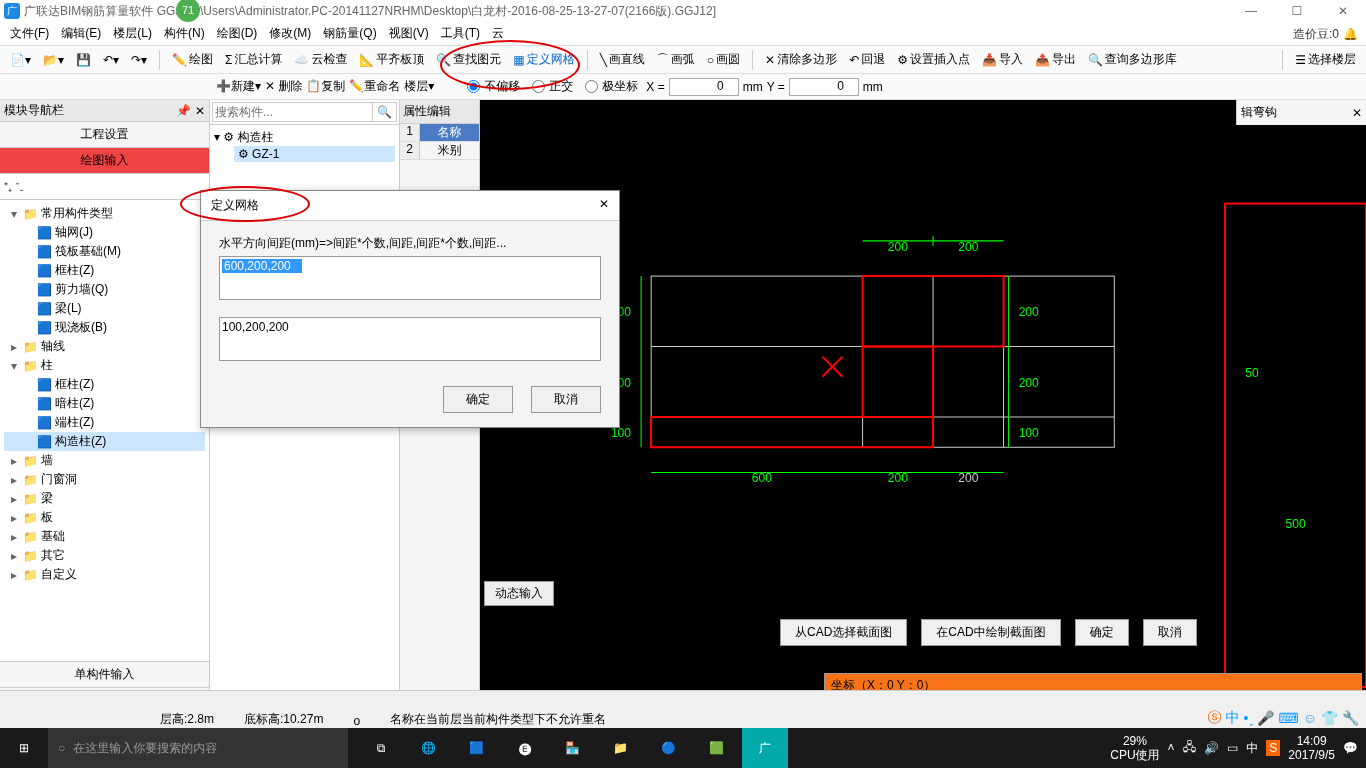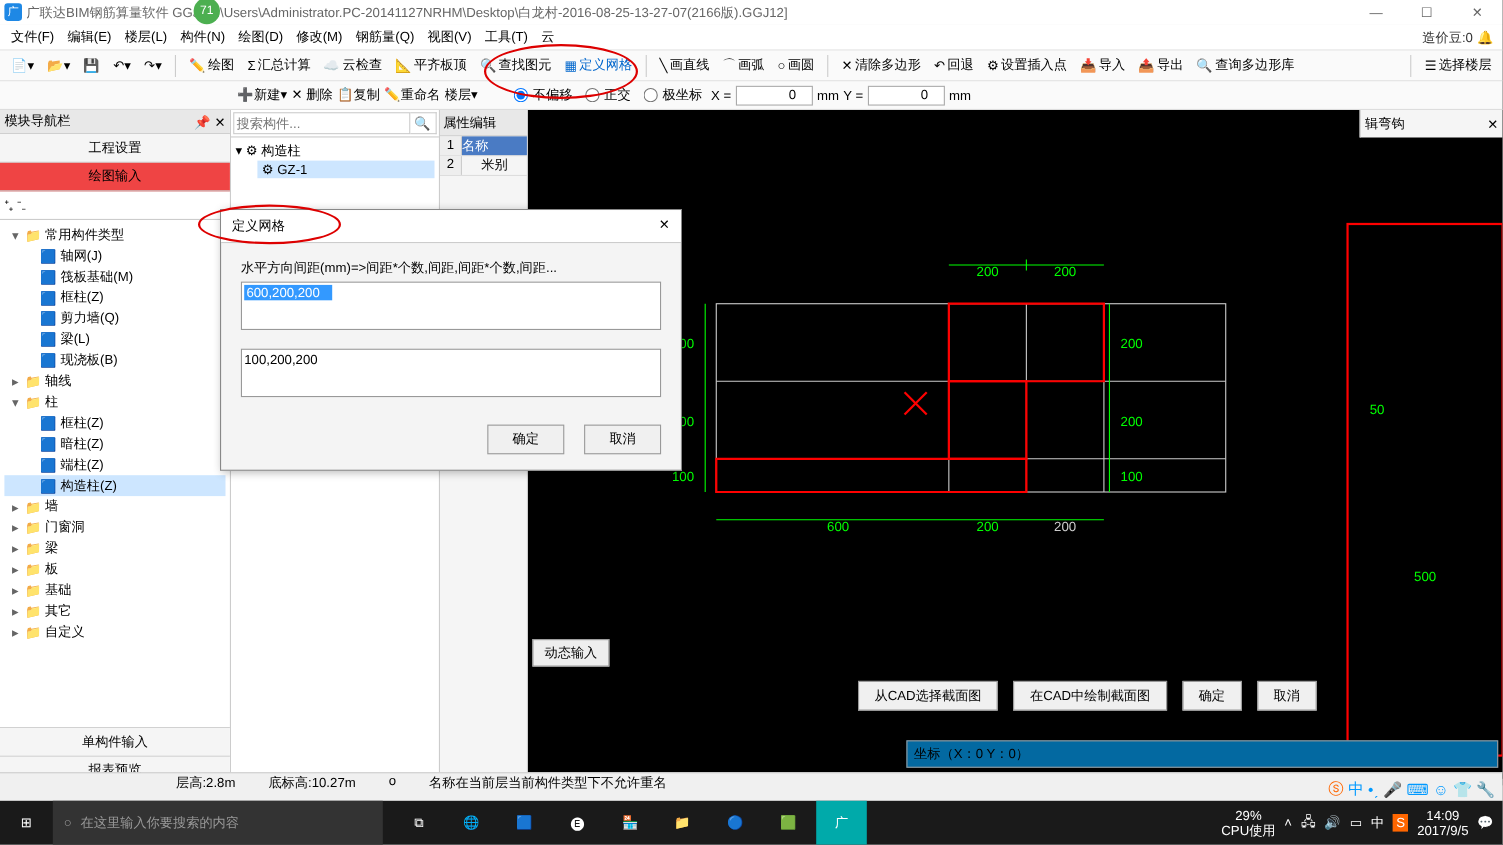--- a/index.html
+++ b/index.html
@@ -39,39 +39,39 @@
 .mid-panel{width:190px;background:#fff;border-right:1px solid #ccc;display:flex;flex-direction:column}
 .search-row{display:flex;padding:2px;border-bottom:1px solid #ccc}
 .search-row input{flex:1;border:1px solid #ccc;padding:2px;color:#999}
 .search-row .sbtn{width:24px;border:1px solid #ccc;border-left:none;display:flex;align-items:center;justify-content:center;color:#4a90e2}
 .mid-tree{padding:4px}
 .mid-tree .gz{background:#cde6ff;padding:1px 4px;margin-left:20px}
 .prop-panel{width:80px;background:#f5f5f5;border-right:1px solid #ccc}
 .prop-head{background:#e8e8e8;padding:3px;border-bottom:1px solid #ccc}
 .prop-row{display:flex;border-bottom:1px solid #ddd}
 .prop-row .num{width:20px;text-align:center;background:#eee;border-right:1px solid #ccc}
-.prop-row .lbl{flex:1;background:#4a7bc4;color:#fff}
+.prop-row .lbl{flex:1;text-align:center;background:#4a7bc4;color:#fff}
 .prop-row .lbl2{flex:1;text-align:center;color:#000000}
 .canvas-wrap{flex:1;background:#000;position:relative}
 .canvas-wrap svg{width:100%;height:100%}
 .dyn-input{position:absolute;left:4px;bottom:108px;background:#eee;border:1px solid #999;padding:3px 10px}
 .canvas-btns{position:absolute;left:300px;bottom:68px;display:flex;gap:14px}
 .canvas-btns button{padding:4px 14px;background:#f0f0f0;border:1px solid #999}
 .canvas-status{position:absolute;left:4px;bottom:42px;right:4px;background:#eee;border:1px solid #999;padding:3px 6px;display:flex;gap:40px}
-.coord-bar{position:absolute;left:344px;bottom:16px;right:4px;background:#0369a1;border:1px solid #999;padding:3px 6px}
+.coord-bar{position:absolute;left:344px;bottom:16px;right:4px;background:#f97316;border:1px solid #999;padding:3px 6px}
 .right-strip{position:absolute;right:0;top:100px;width:130px;background:#f5f5f5;border-left:1px solid #ccc;padding:4px;display:flex;align-items:center;justify-content:space-between}
 .dialog{position:absolute;left:200px;top:190px;width:420px;background:#f4f4f4;border:1px solid #888;box-shadow:2px 2px 8px rgba(0,0,0,.3);z-index:100}
 .dialog .dtitle{background:#fff;padding:6px 10px;display:flex;justify-content:space-between;border-bottom:1px solid #ccc}
 .dialog .dbody{padding:14px 18px}
 .dialog .dlbl{margin-bottom:4px}
 .dialog textarea{width:100%;height:44px;border:1px solid #999;resize:none;padding:2px;font-family:inherit}
 .dialog .sel-text{background:#3399ff;color:#fff}
 .dialog .dbtns{display:flex;justify-content:flex-end;gap:18px;padding:8px 18px 14px}
 .dialog .dbtns button{width:70px;padding:4px;background:#f0f0f0;border:1px solid #999}
-.statusbar{position:absolute;left:0;bottom:40px;right:0;height:26px;background:#f0f0f0;border-top:1px solid #ccc;display:flex;align-items:flex-start;padding:0 10px;gap:30px}
+.statusbar{position:absolute;left:0;bottom:40px;right:0;height:38px;background:#f0f0f0;border-top:1px solid #ccc;display:flex;align-items:flex-end;padding:0 10px;gap:30px}
 .taskbar{position:absolute;left:0;bottom:0;right:0;height:40px;background:#1a1a1a;display:flex;align-items:center;color:#fff}
 .taskbar .start{width:48px;height:40px;display:flex;align-items:center;justify-content:center}
 .taskbar .search{flex:0 0 300px;height:40px;background:#333;display:flex;align-items:center;padding:0 10px;color:#999;gap:8px}
 .taskbar .tb-icons{display:flex;align-items:center;gap:2px;margin-left:10px}
 .taskbar .tb-icons span{width:46px;height:40px;display:flex;align-items:center;justify-content:center}
 .taskbar .tray{margin-left:auto;display:flex;align-items:center;gap:8px;padding-right:8px;font-size:11px}
 .tray-stack{text-align:center;line-height:1.2}
 .ellipse{position:absolute;border:2px solid #d00;border-radius:50%;pointer-events:none;z-index:200}
 .red-circ1{left:440px;top:40px;width:140px;height:50px}
 .red-circ2{left:180px;top:186px;width:130px;height:36px}

